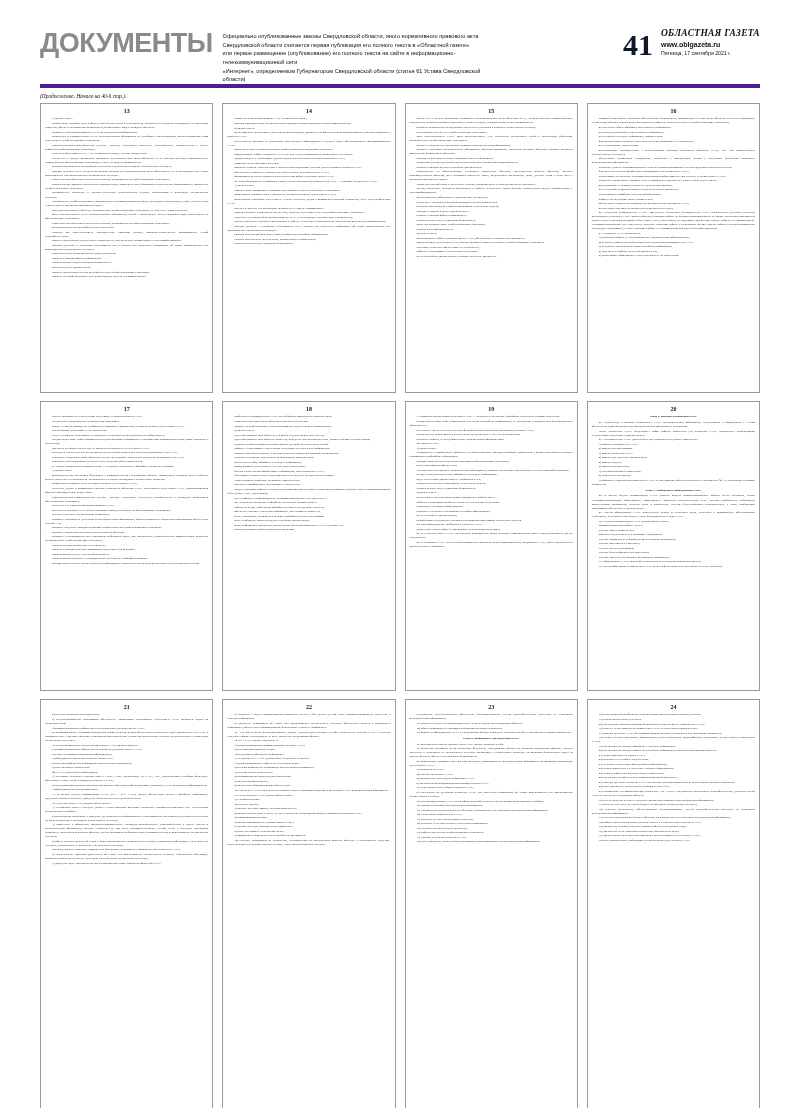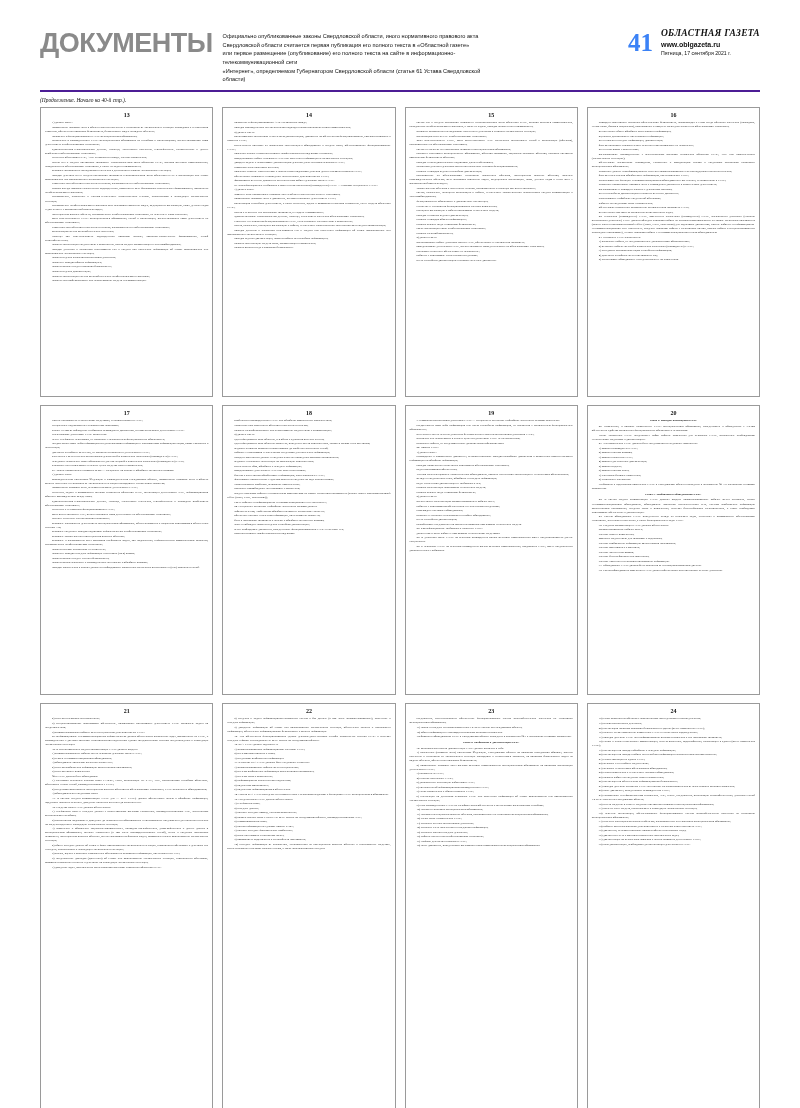--- a/index.html
+++ b/index.html
@@ -20,22 +20,21 @@
     background: #ffffff;
     box-sizing: border-box;
     padding: 28px 40px 20px 40px;
   }
 
   
   .masthead {
     display: flex;
     align-items: flex-start;
     justify-content: space-between;
-    border-bottom: 2px solid #4c1d95;
-    padding-bottom: 6px;
+    border-bottom: 4px solid #4c1d95;
   }
   .masthead-left {
     display: flex;
     align-items: flex-start;
     gap: 10px;
   }
   .doc-title {
     font-family: "Liberation Sans", sans-serif;
     font-weight: bold;
     font-size: 27px;
@@ -52,24 +51,24 @@
     max-width: 280px;
     padding-top: 4px;
   }
   .masthead-right {
     display: flex;
     align-items: flex-start;
     gap: 8px;
   }
   .issue-number {
     font-family: "Liberation Serif", serif;
-    font-size: 25px;
+    font-size: 30px;
     font-weight: bold;
     line-height: 1;
-    color: #3b82f6;
+    color: #0f172a;
     padding-top: 2px;
   }
   .paper-name {
     font-family: "Liberation Serif", serif;
     font-size: 9.5px;
     font-weight: bold;
     letter-spacing: 0.3px;
     color: #111;
     line-height: 1.25;
     font-style: italic;

